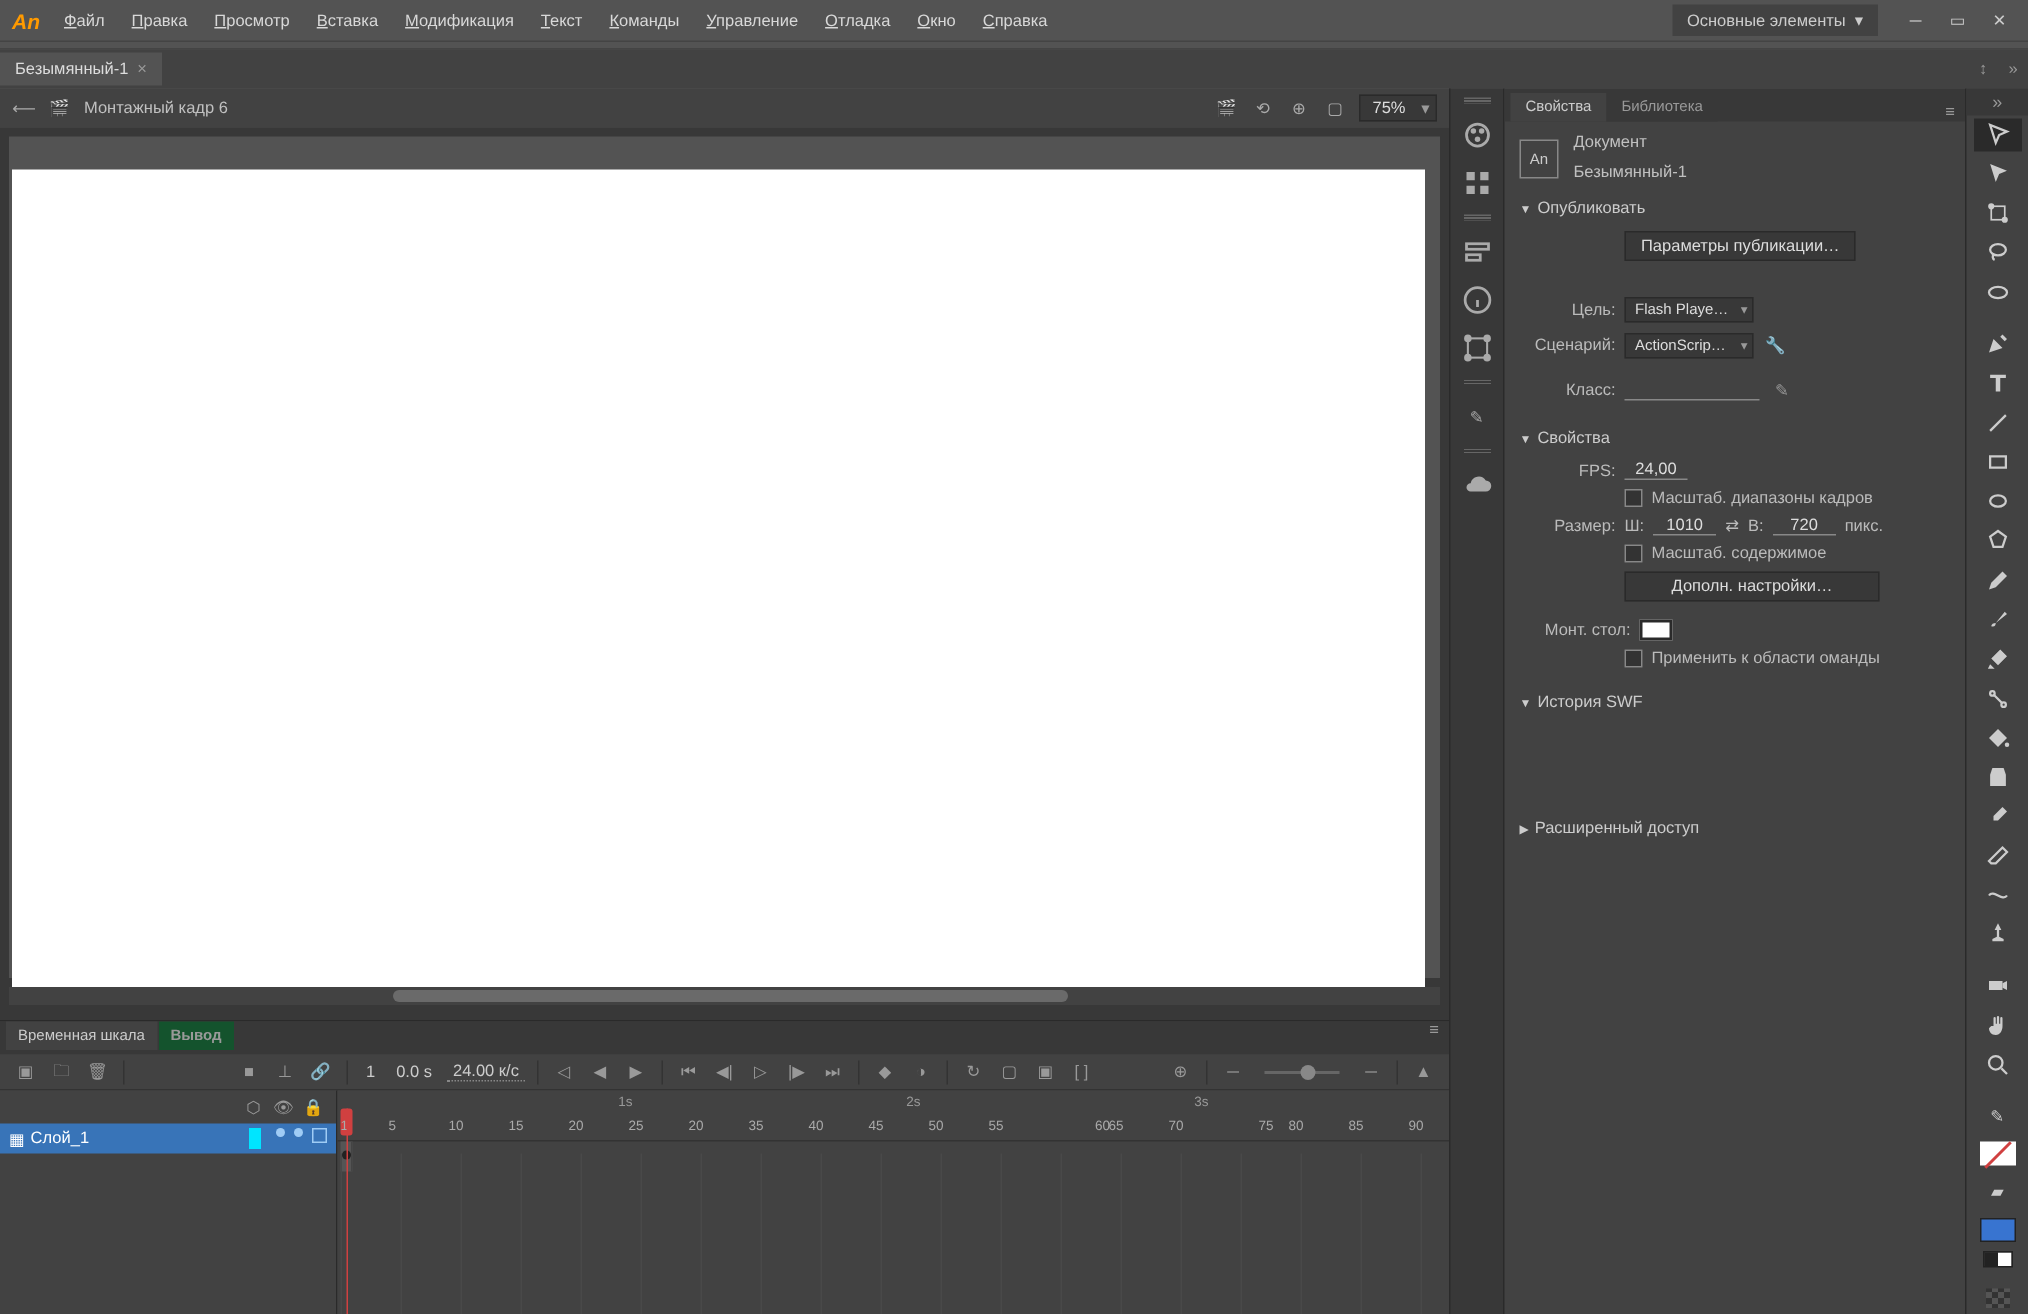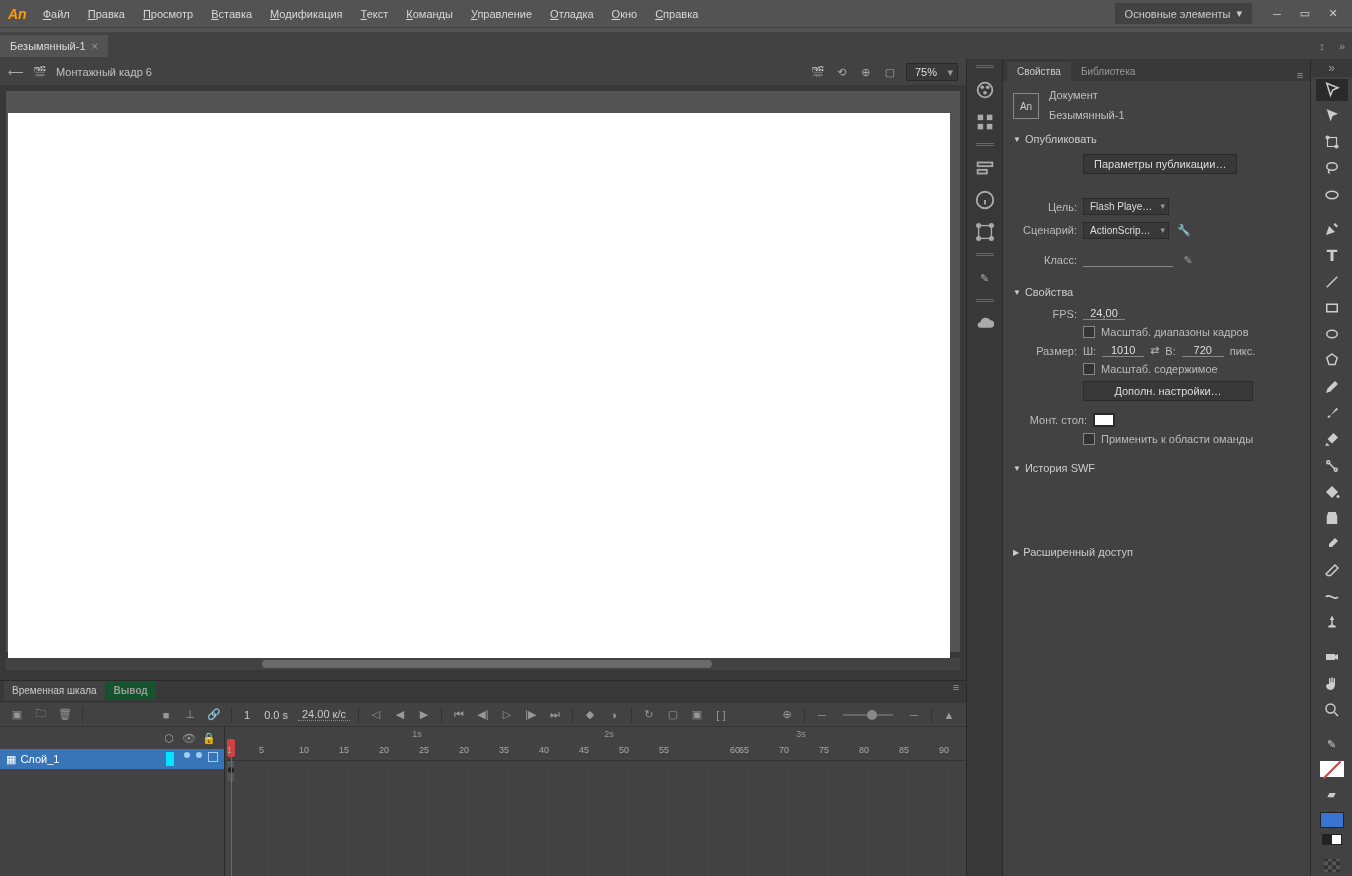--- a/index.html
+++ b/index.html
@@ -234,21 +234,21 @@
               <span class="tick-major" style="left: 194px; top: 6px;">25</span>
               <span class="tick-major" style="left: 234px; top: 6px;">20</span>
               <span class="tick-major" style="left: 274px; top: 6px;">35</span>
               <span class="tick-major" style="left: 314px; top: 6px;">40</span>
               <span class="tick-major" style="left: 354px; top: 6px;">45</span>
               <span class="tick-major" style="left: 394px; top: 6px;">50</span>
               <span class="tick-major" style="left: 434px; top: 6px;">55</span>
               <span class="tick-major" style="left: 474px; top: 6px; margin-left: 31px;">60</span>
               <span class="tick-major" style="left: 514px; top: 6px;">65</span>
               <span class="tick-major" style="left: 554px; top: 6px;">70</span>
-              <span class="tick-major" style="left: 594px; top: 6px;">75</span>
+              <span class="tick-major" style="left: 614px; top: 6px;">75</span>
               <span class="tick-major" style="left: 634px; top: 6px;">80</span>
               <span class="tick-major" style="left: 674px; top: 6px;">85</span>
               <span class="tick-major" style="left: 714px; top: 6px;">90</span>
             </div>
           <div class="frame-strip">
             <div class="cell" style="left:2px"></div>
             <div class="keyframe" style="left:3px"></div>
           </div>
           <div class="playhead-line" style="left:6px;top:12px"></div>
           <div class="frame-grid" id="frame-grid">

